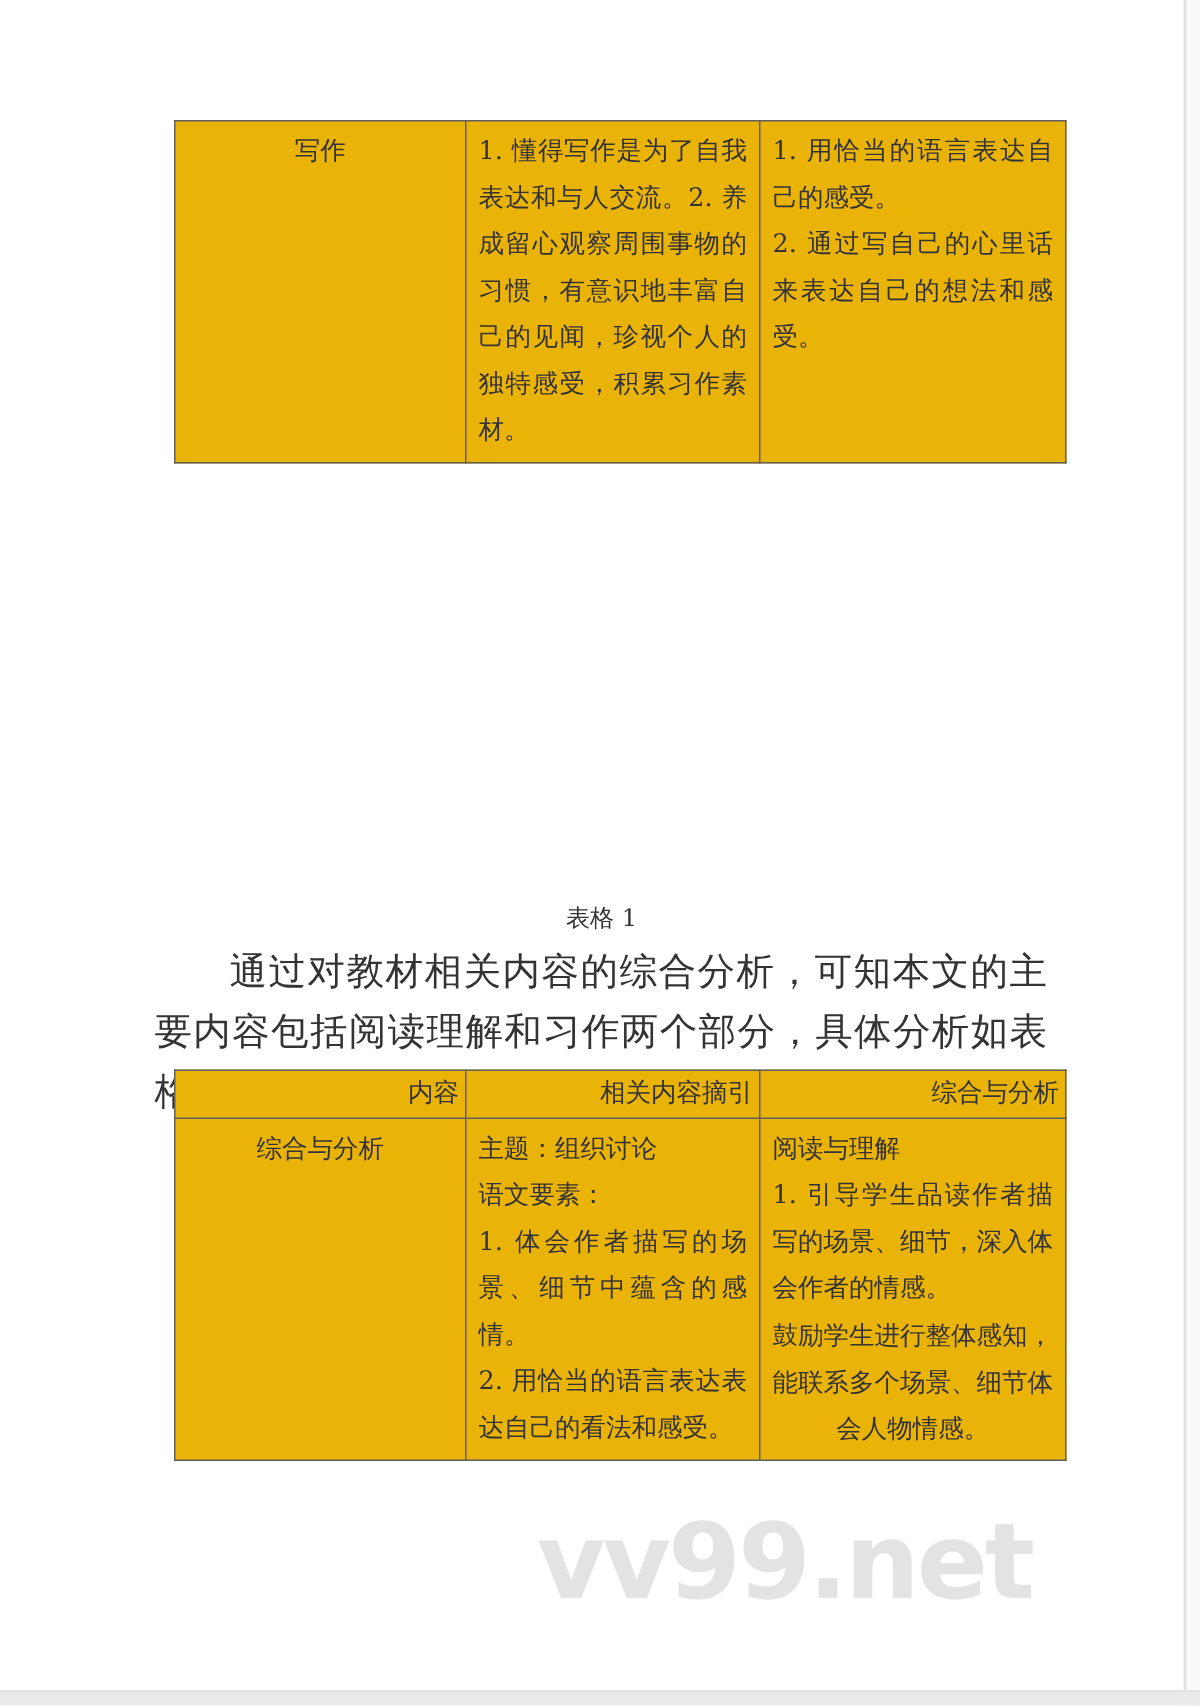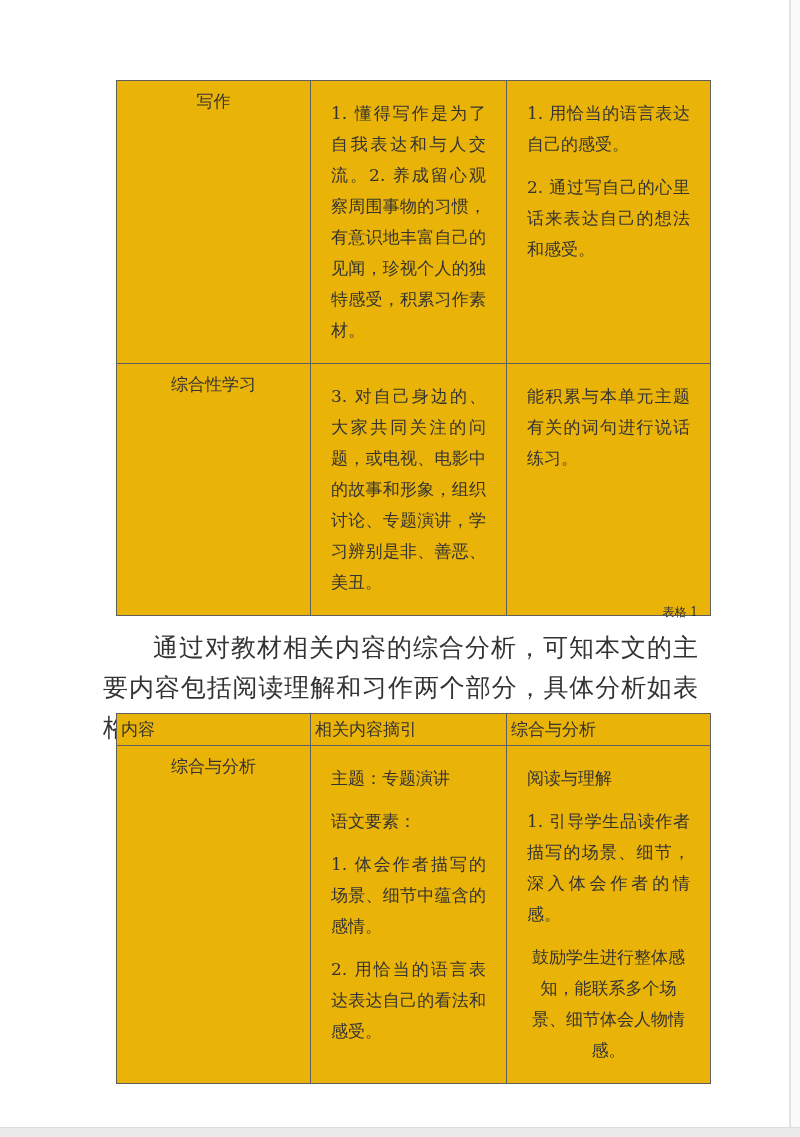--- a/index.html
+++ b/index.html
@@ -31,34 +31,34 @@
     font-size: 17px;
     line-height: 31px;
     font-weight: normal;
     padding: 5px 8px 5px 8px;
     overflow: hidden;
   }
   .doc-table col.c1 { width: 194px; }
   .doc-table col.c2 { width: 196px; }
   .doc-table col.c3 { width: 204px; }
   .label-cell { text-align: center; }
-  .text-cell p { margin: 12px; text-align: justify; }
+  .text-cell p { margin: 0; text-align: justify; }
   .text-cell p.center { text-align: center; font-family: Liberation Serif, serif; }
   #table2 th {
-    text-align: left;
+    text-align: right;
     padding: 2px 4px;
     line-height: 27px;
   }
 
   
   .table-caption {
     position: absolute;
     left: 104px; top: 601px; width: 594px;
-    text-align: right;
-    font-size: 12px;
+    text-align: center;
+    font-size: 16px;
     line-height: 22px;
     z-index: 2;
   }
 
   
   .intro {
     position: absolute;
     left: 103px; top: 628px; width: 595px;
     margin: 0;
     font-size: 25px;
@@ -122,31 +122,20 @@
           <div>写作</div>
         </td>
         <td class="text-cell">
           <p>1. 懂得写作是为了自我表达和与人交流。2. 养成留心观察周围事物的习惯，有意识地丰富自己的见闻，珍视个人的独特感受，积累习作素材。</p>
         </td>
         <td class="text-cell">
           <p>1. 用恰当的语言表达自己的感受。</p>
           <p>2. 通过写自己的心里话来表达自己的想法和感受。</p>
         </td>
       </tr>
-      <tr>
-        <td class="label-cell">
-          <div>综合性学习</div>
-        </td>
-        <td class="text-cell">
-          <p>3. 对自己身边的、大家共同关注的问题，或电视、电影中的故事和形象，组织讨论、专题演讲，学习辨别是非、善恶、美丑。</p>
-        </td>
-        <td class="text-cell">
-          <p>能积累与本单元主题有关的词句进行说话练习。</p>
-        </td>
-      </tr>
     </tbody>
   </table>
 
   <div class="table-caption">表格 1</div>
 
   <p class="intro">通过对教材相关内容的综合分析，可知本文的主要内容包括阅读理解和习作两个部分，具体分析如表格 2 所示。</p>
 
   <table id="table2" class="doc-table">
     <colgroup>
         <col class="c1">
@@ -157,21 +146,21 @@
       <tr>
         <th>内容</th>
         <th>相关内容摘引</th>
         <th>综合与分析</th>
       </tr>
       <tr>
         <td class="label-cell">
           <div>综合与分析</div>
         </td>
         <td class="text-cell">
-          <p>主题：专题演讲</p>
+          <p>主题：组织讨论</p>
           <p>语文要素：</p>
           <p>1. 体会作者描写的场景、细节中蕴含的感情。</p>
           <p>2. 用恰当的语言表达表达自己的看法和感受。</p>
         </td>
         <td class="text-cell">
           <p>阅读与理解</p>
           <p>1. 引导学生品读作者描写的场景、细节，深入体会作者的情感。</p>
           <p class="center">鼓励学生进行整体感知，能联系多个场景、细节体会人物情感。</p>
         </td>
       </tr>

